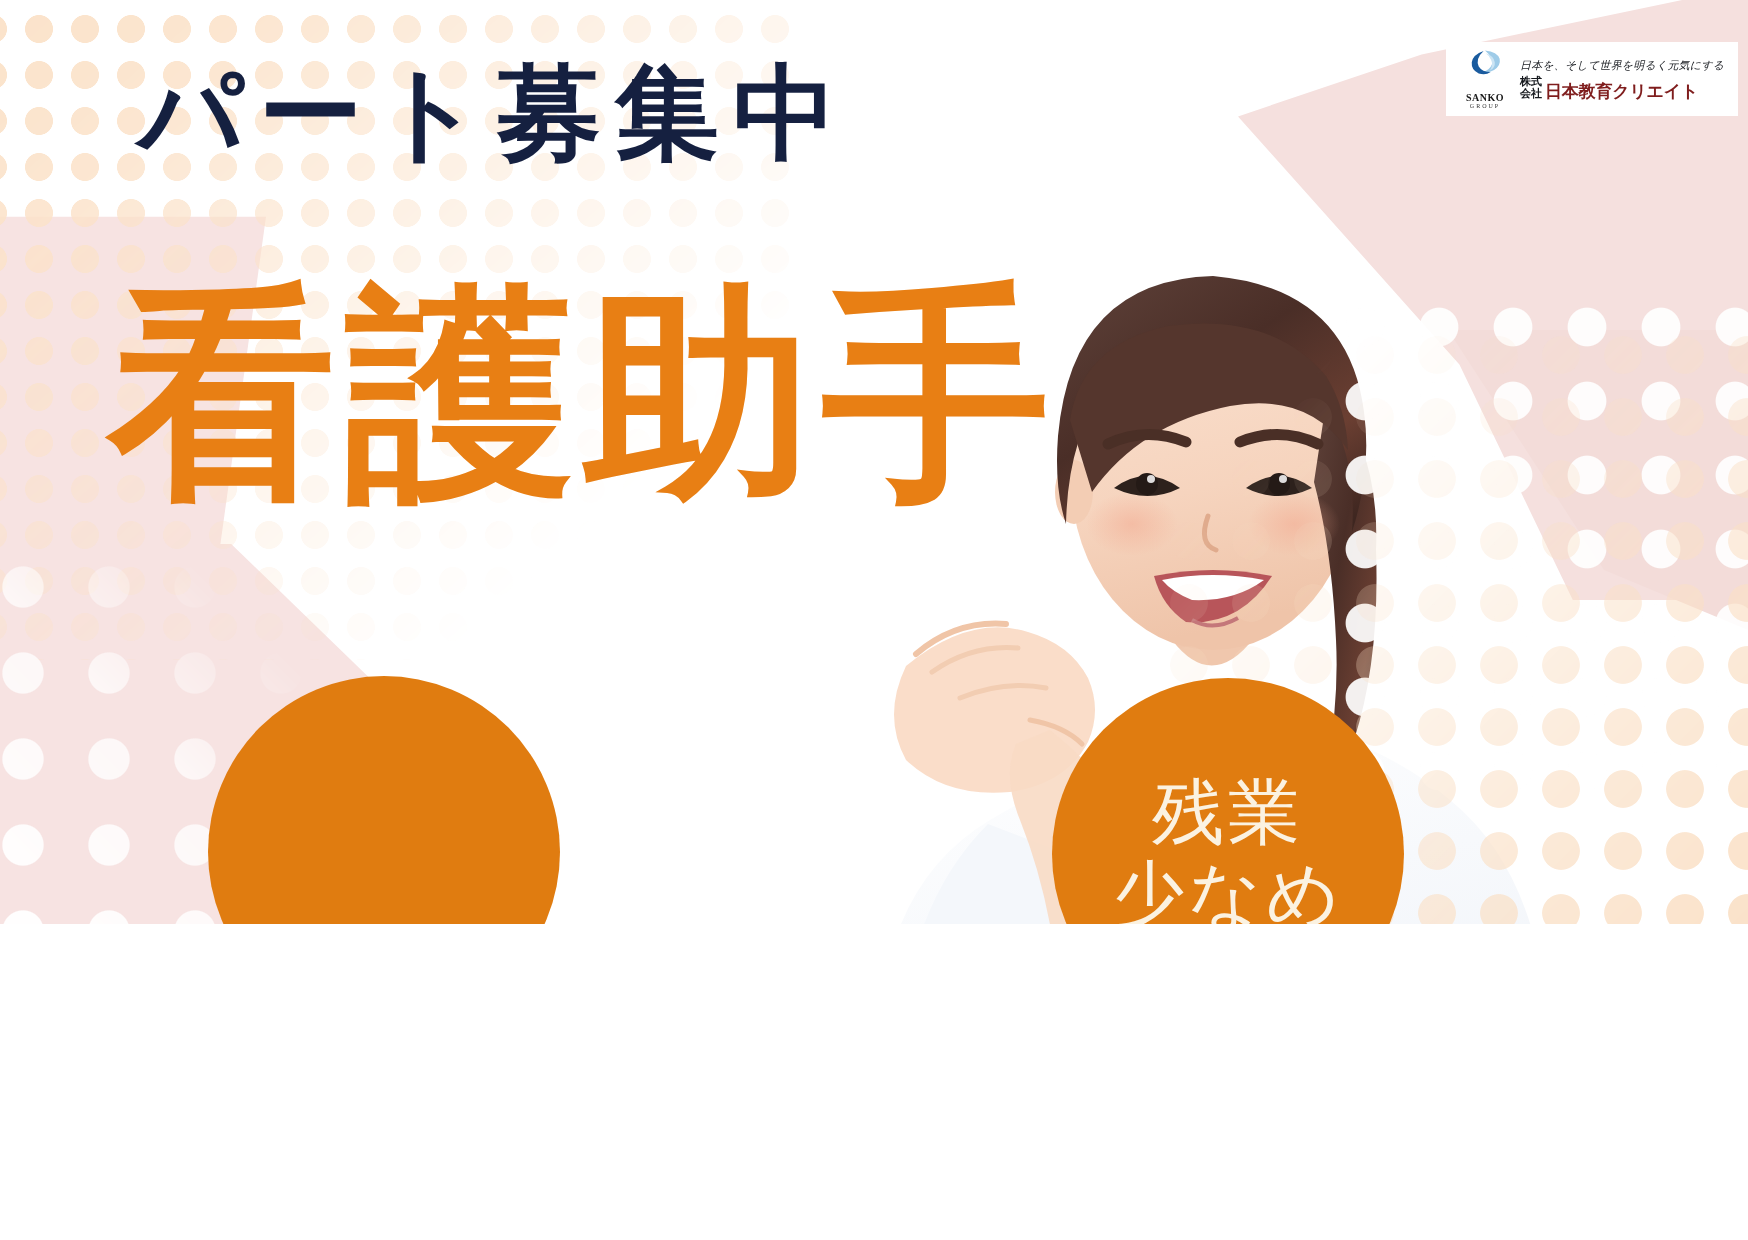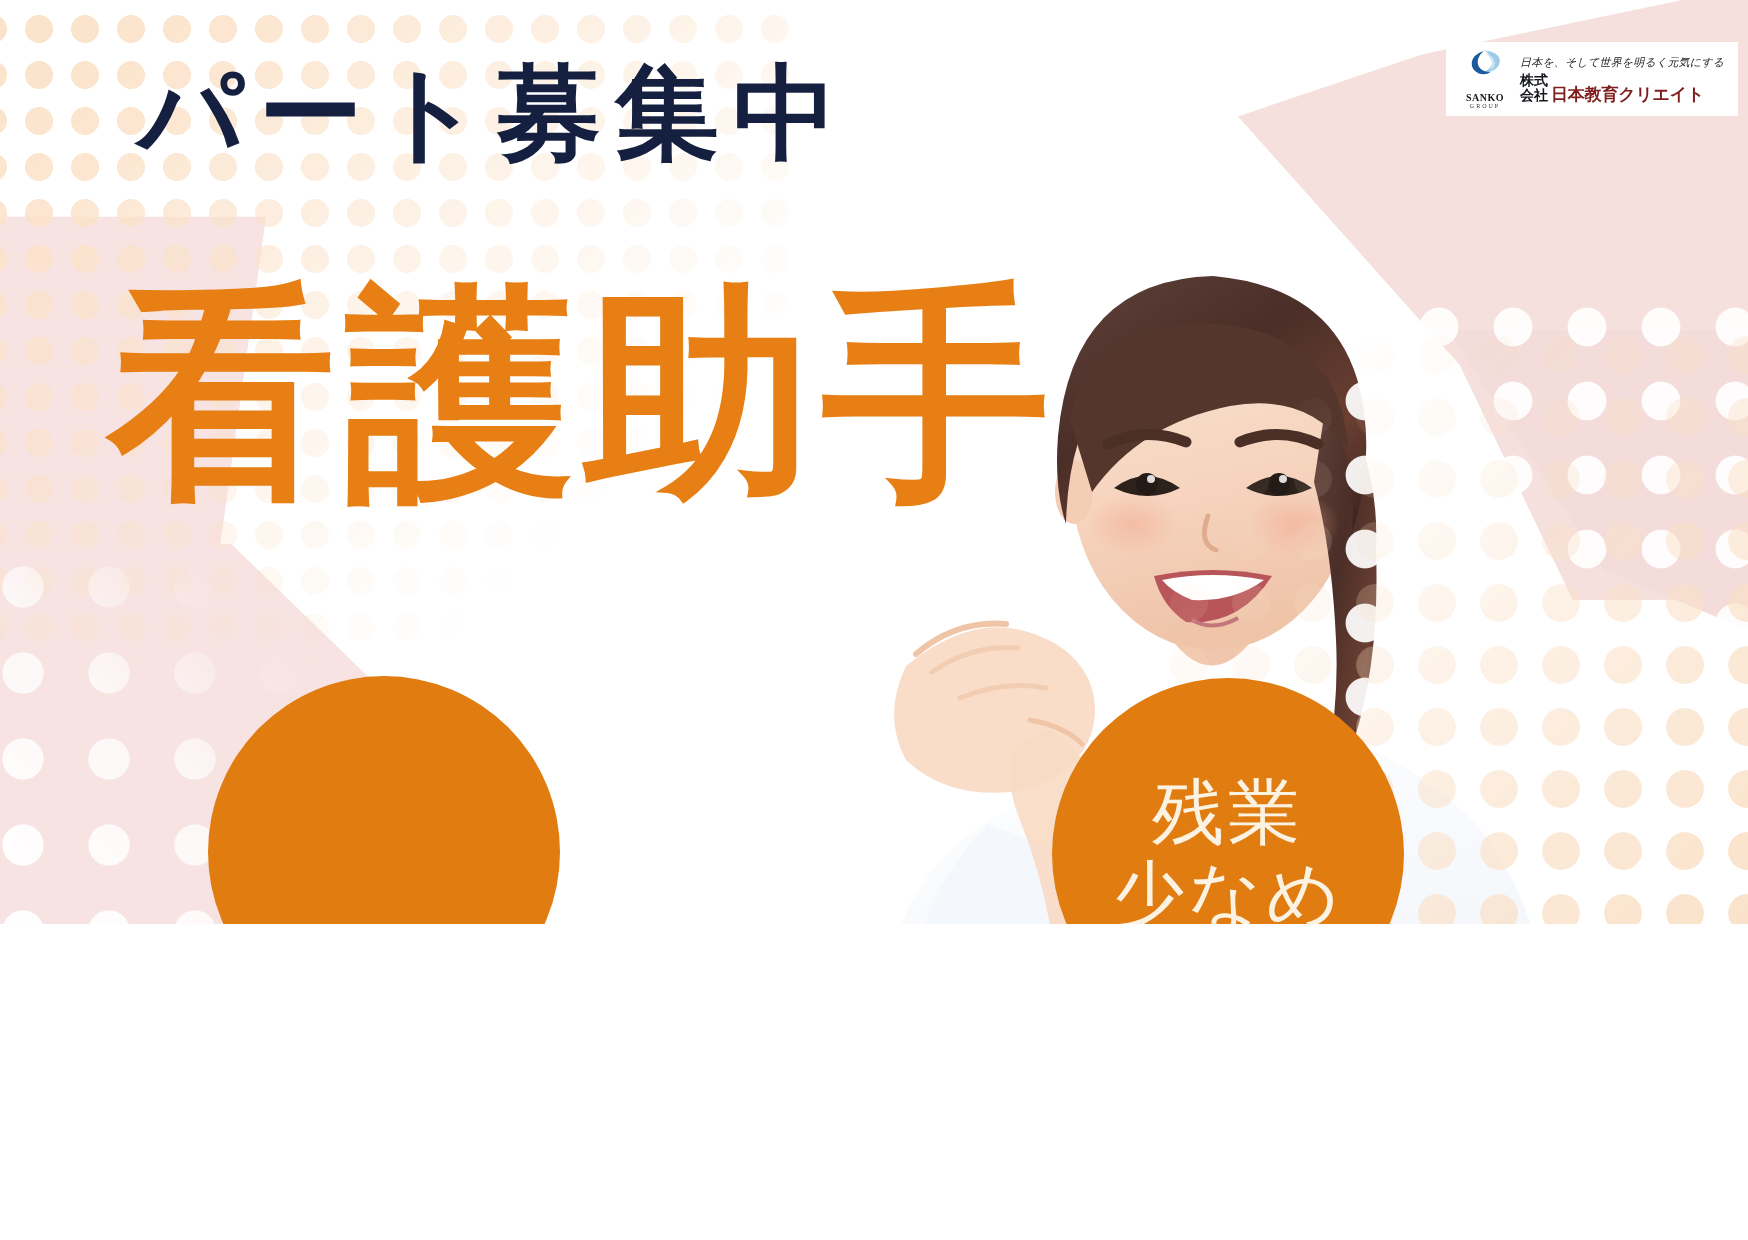--- a/index.html
+++ b/index.html
@@ -220,21 +220,21 @@
     margin-bottom: 3px;
     font-style: italic;
   }
   .logo-name-row {
     display: flex;
     align-items: flex-end;
     gap: 3px;
     white-space: nowrap;
   }
   .logo-kk {
-    font-size: 14px;
+    font-size: 11px;
     line-height: 1.08;
     font-weight: 700;
     color: #15181d;
     text-align: left;
   }
   .logo-company {
     font-size: 17px;
     font-weight: 700;
     color: #7f1d1d;
     letter-spacing: -.2px;

